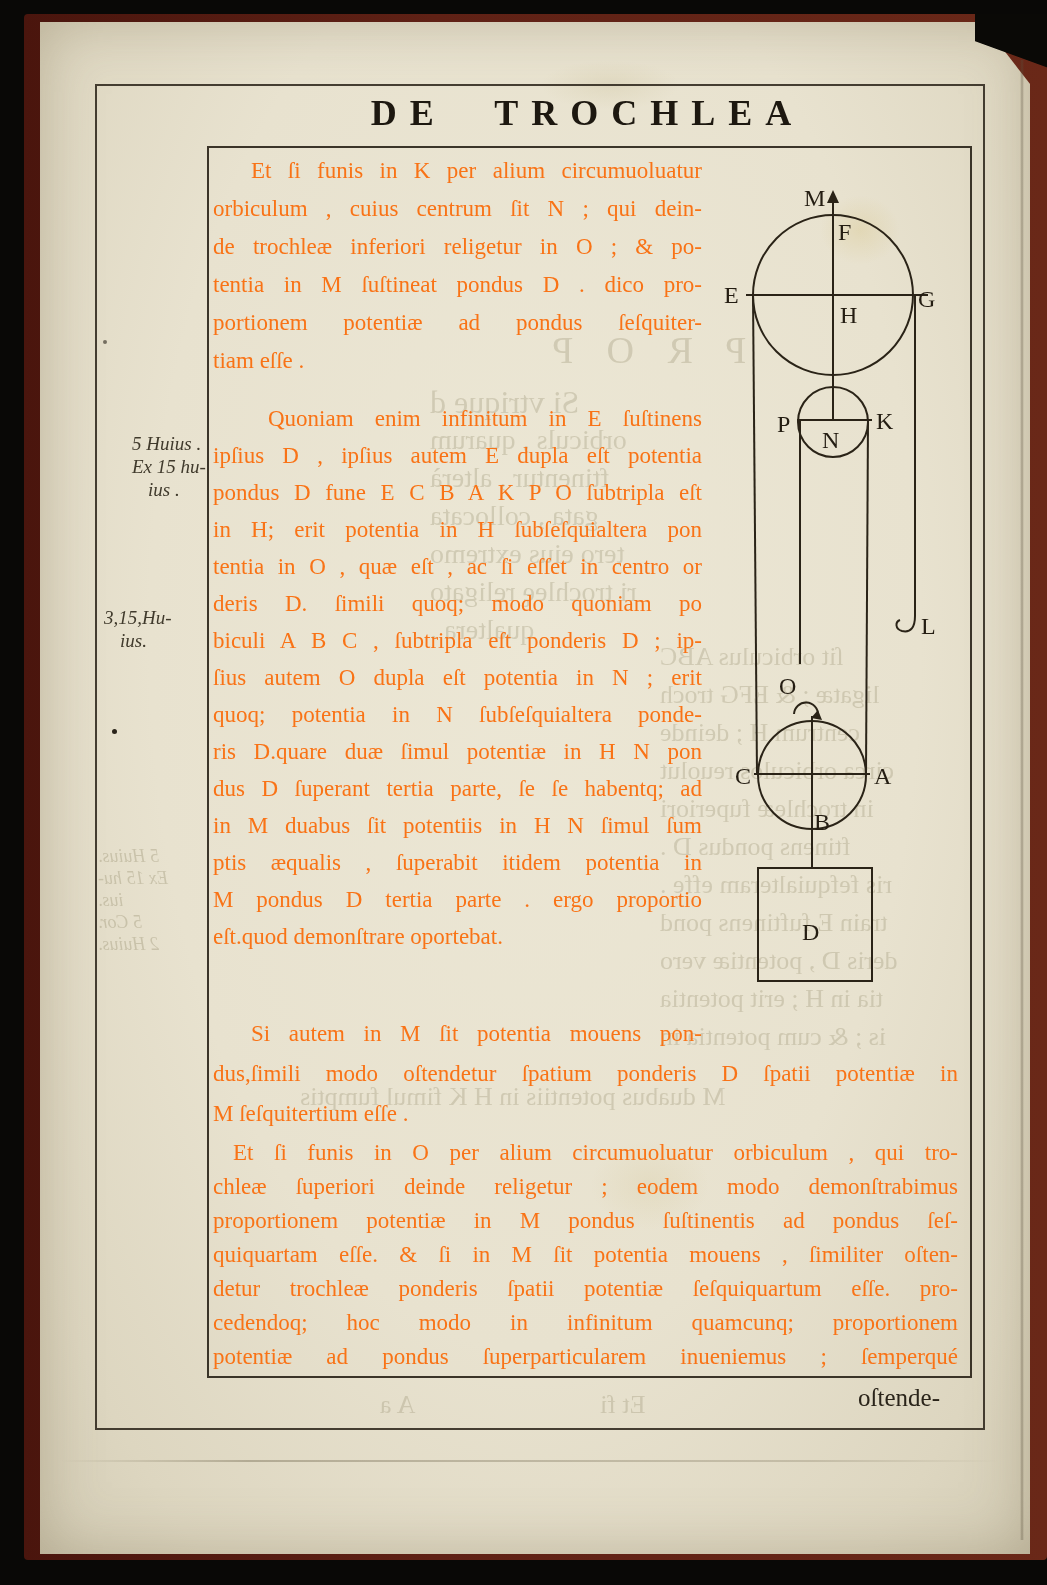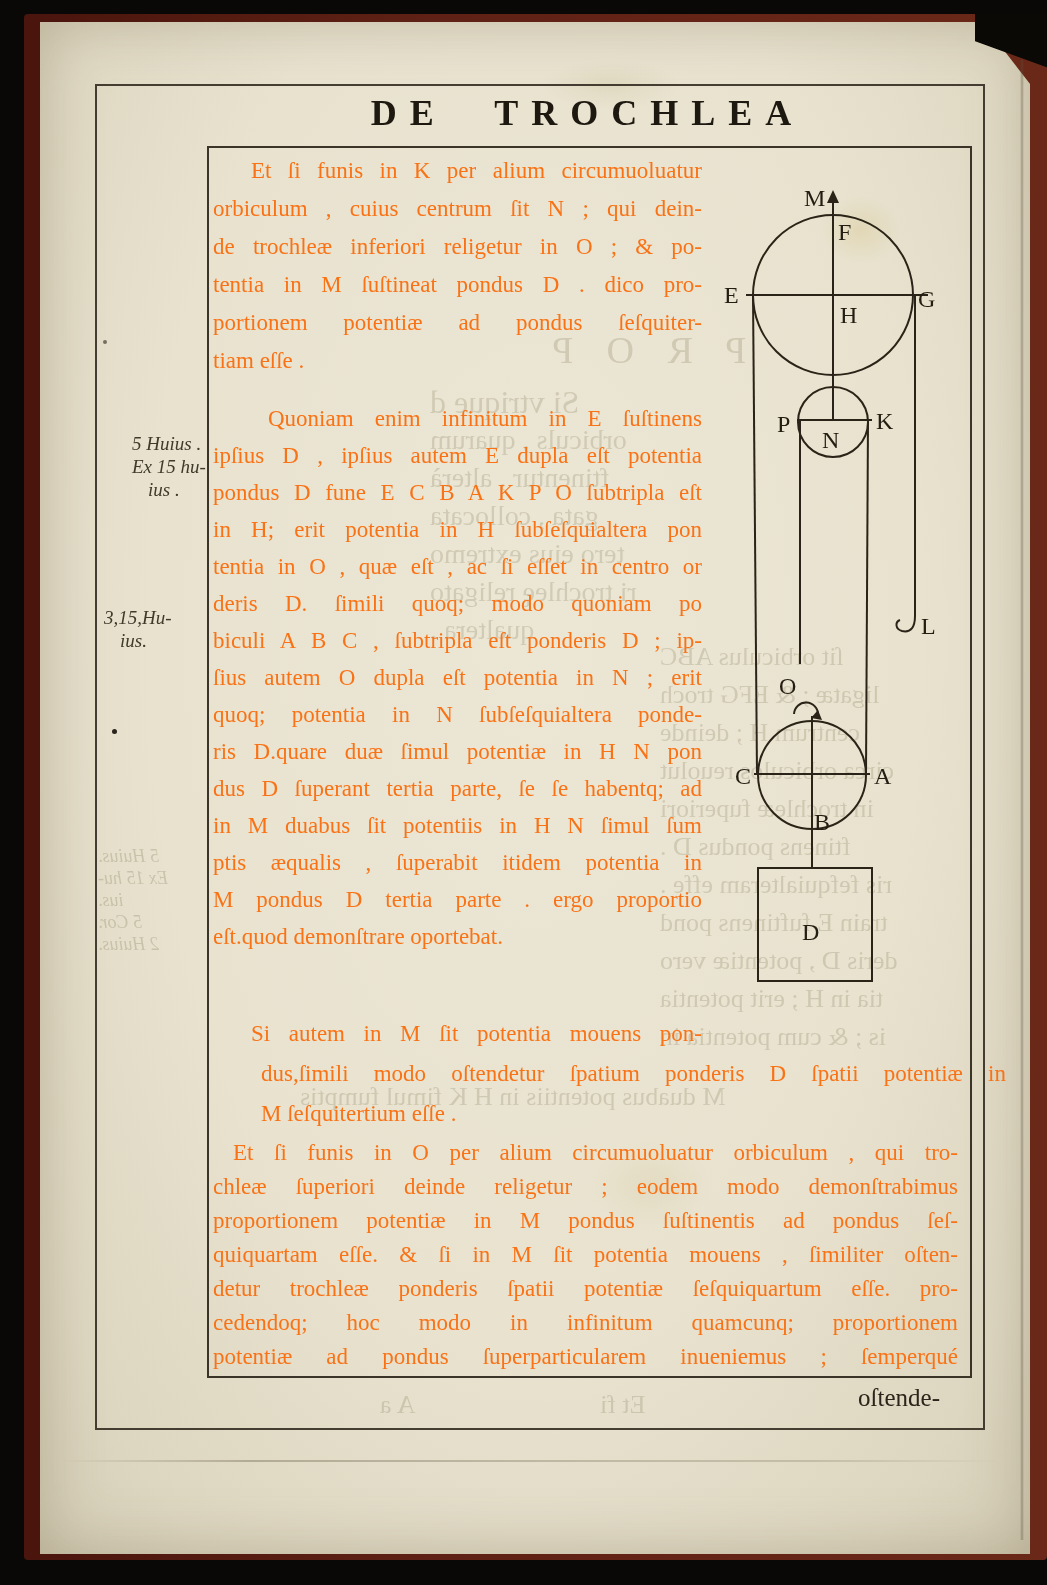--- a/index.html
+++ b/index.html
@@ -129,21 +129,21 @@
       <div class="tline">dus D ſuperant tertia parte, ſe ſe habentq; ad</div>
       <div class="tline">in M duabus ſit potentiis in H N ſimul ſum</div>
       <div class="tline">ptis æqualis , ſuperabit itidem potentia in</div>
       <div class="tline">M pondus D tertia parte . ergo proportio</div>
       <div class="tline left">eſt.quod demonſtrare oportebat.</div>
     </div>
 
   <div class="tcol" style="left:213px;top:1014px;width:489px;line-height:40px;">
     <div class="tline ind38">Si autem in M ſit potentia mouens pon-</div>
   </div>
-  <div class="tcol" style="left:213px;top:1054px;width:745px;line-height:40px;margin-left:48px;">
+  <div class="tcol" style="left:213px;top:1054px;width:745px;line-height:40px;">
       <div class="tline">dus,ſimili modo oſtendetur ſpatium ponderis D ſpatii potentiæ in</div>
       <div class="tline left">M ſeſquitertium eſſe .</div>
     </div>
 
   <div class="tcol" style="left:213px;top:1136px;width:745px;line-height:34px;">
       <div class="tline ind20">Et ſi funis in O per alium circumuoluatur orbiculum , qui tro-</div>
       <div class="tline">chleæ ſuperiori deinde religetur ; eodem modo demonſtrabimus</div>
       <div class="tline">proportionem potentiæ in M pondus ſuſtinentis ad pondus ſeſ-</div>
       <div class="tline">quiquartam eſſe. &amp; ſi in M ſit potentia mouens , ſimiliter oſten-</div>
       <div class="tline">detur trochleæ ponderis ſpatii potentiæ ſeſquiquartum eſſe. pro-</div>

